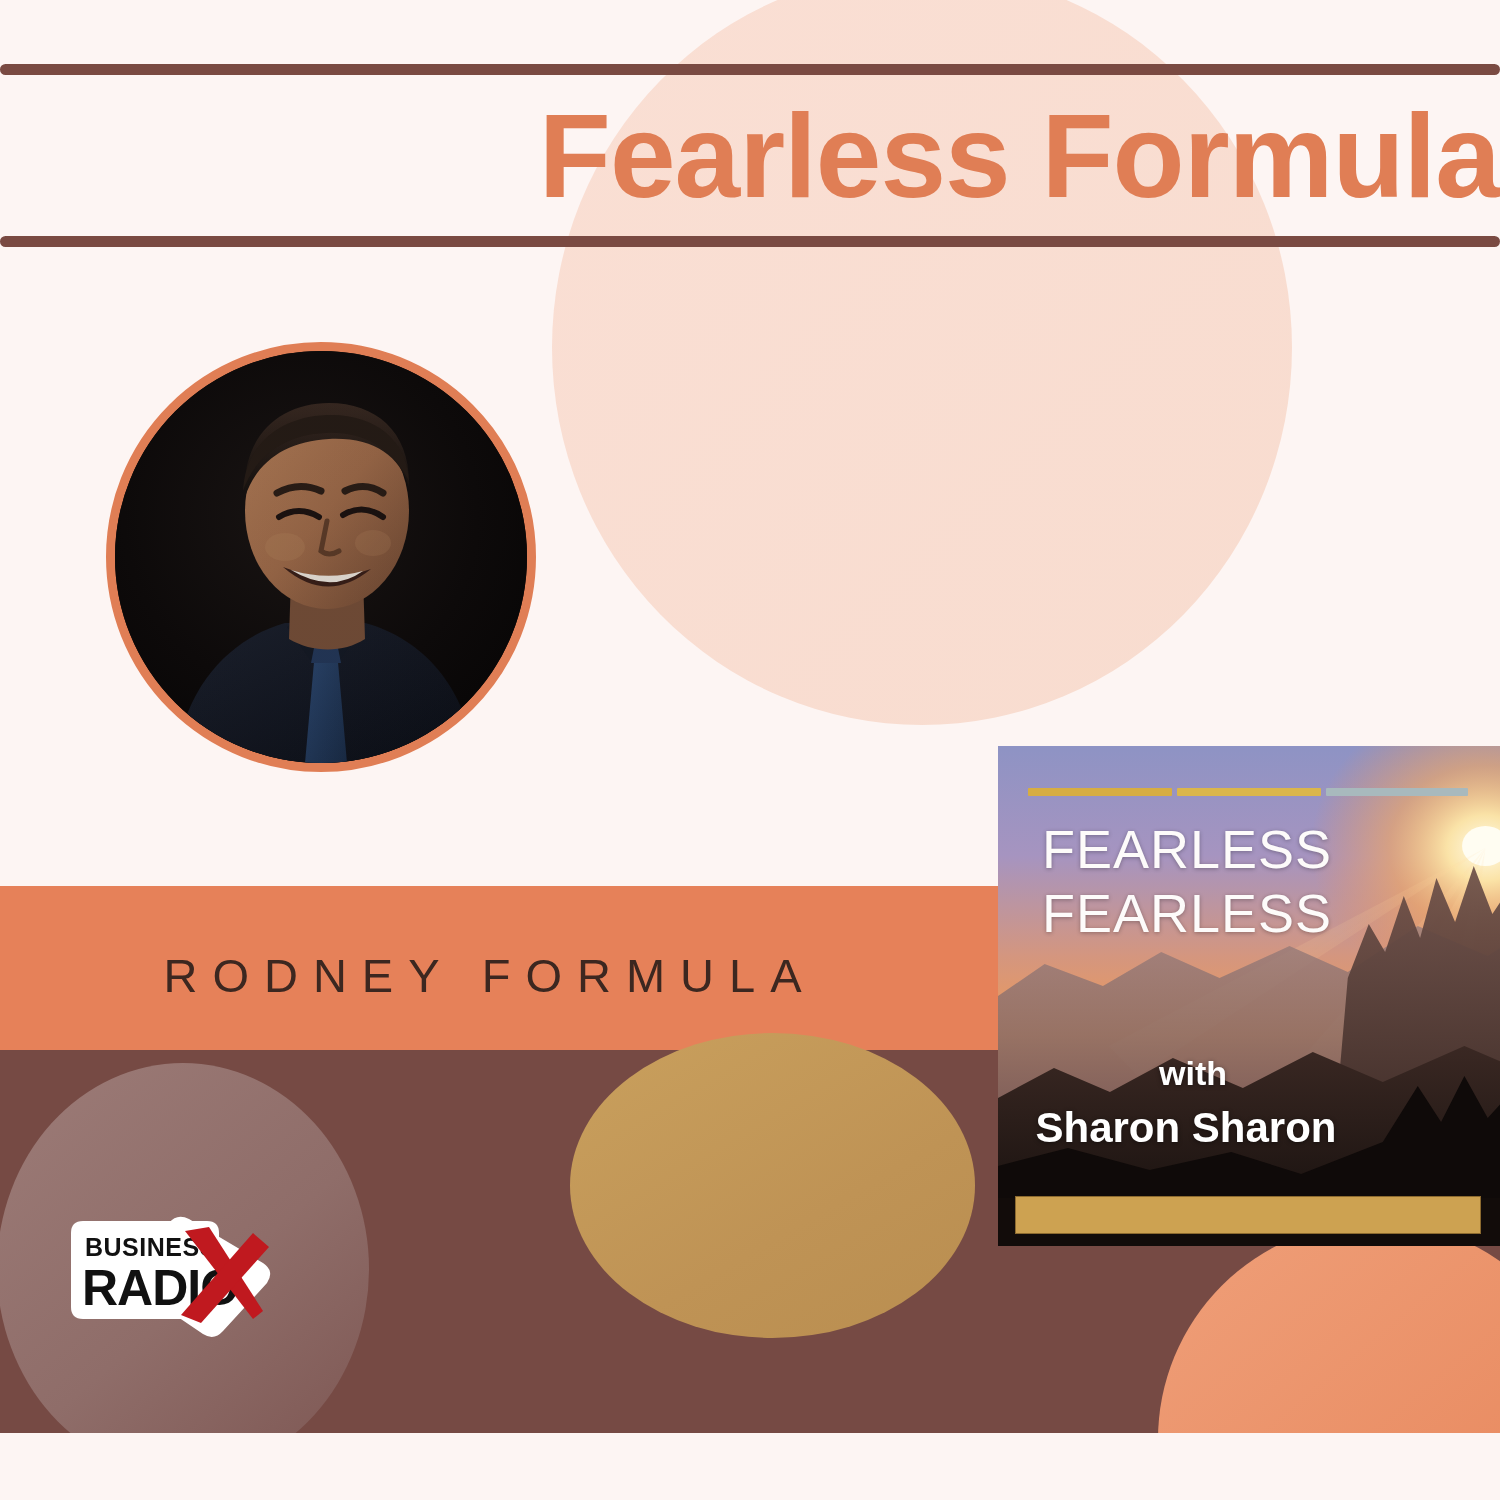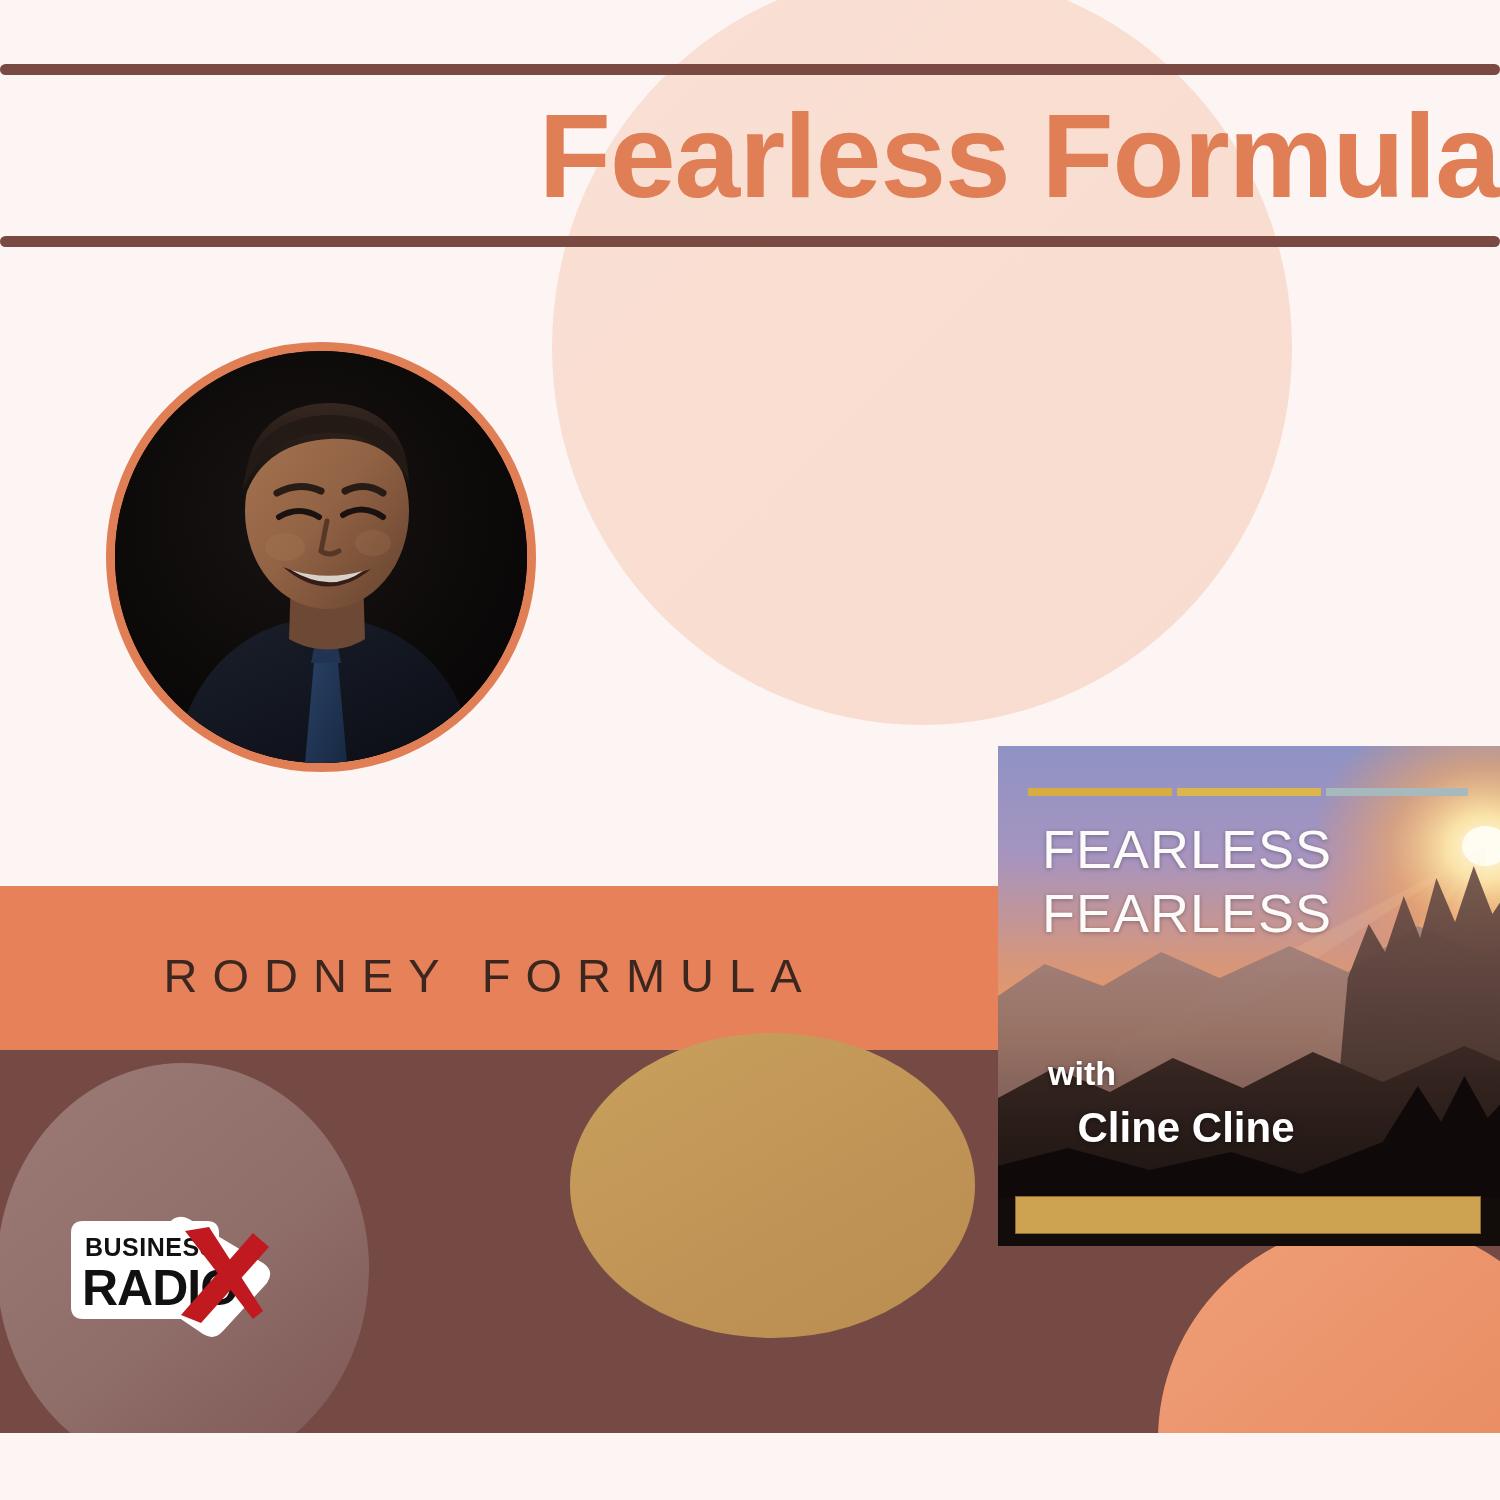--- a/index.html
+++ b/index.html
@@ -183,21 +183,21 @@
     color: #fdfbfa;
     letter-spacing: 1px;
     font-weight: normal;
     text-shadow: 0 1px 4px rgba(0,0,0,0.3);
   }
   .cover-with {
     position: absolute;
     left: 50px;
     top: 308px;
     width: 290px;
-    text-align: left;
+    text-align: center;
     font-size: 34px;
     font-weight: bold;
     color: #ffffff;
     text-shadow: 0 1px 5px rgba(0,0,0,0.45);
   }
   .cover-host {
     position: absolute;
     left: 18px;
     top: 358px;
     width: 340px;
@@ -388,18 +388,18 @@
       <div class="bar bar-b"></div>
       <div class="bar bar-c"></div>
     </div>
 
     <div class="cover-title">
       <div>FEARLESS</div>
       <div>FEARLESS</div>
     </div>
 
     <div class="cover-with">with</div>
-    <div class="cover-host">Cline Cline</div>
+    <div class="cover-host">Sharon Sharon</div>
     <div class="cover-gold-bar"></div>
   </div>
 
   <div class="bottom-strip"></div>
 </div>
 
 </body></html>

